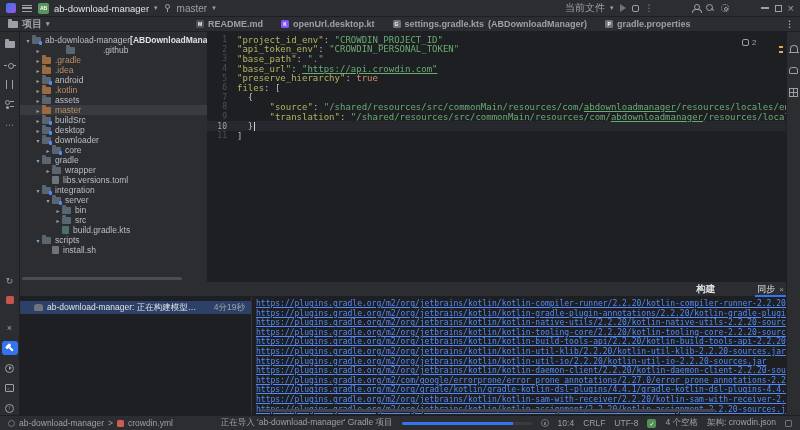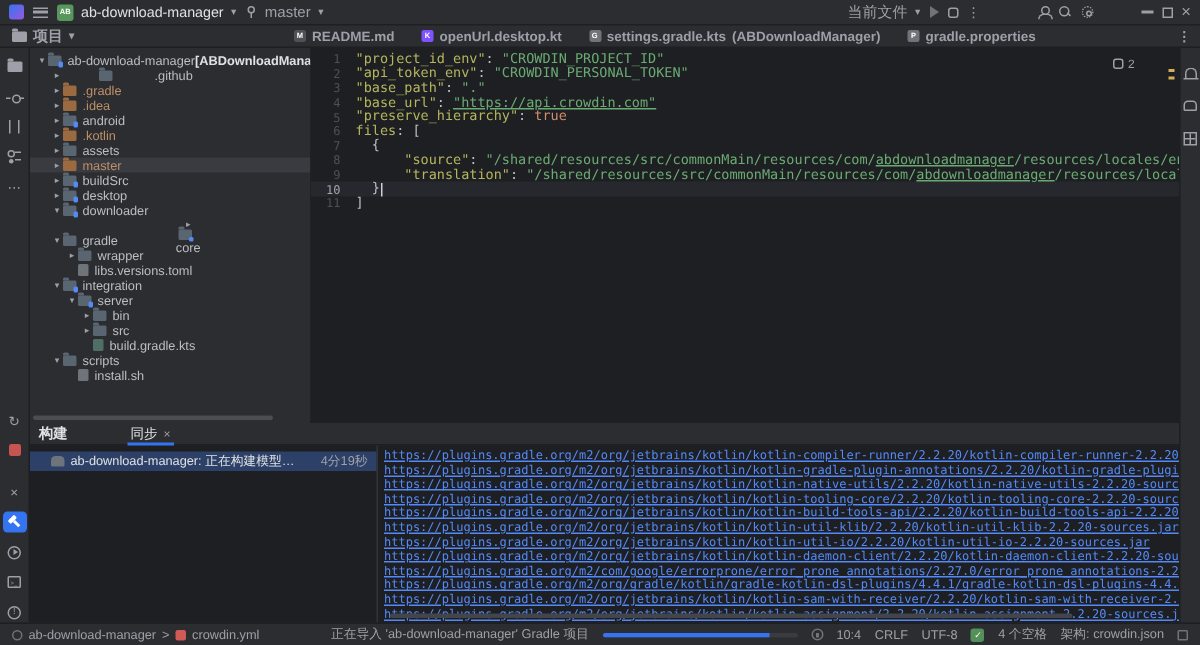--- a/index.html
+++ b/index.html
@@ -125,21 +125,21 @@
   .bell-sh { width:8px; height:7px; border:1px solid #9da0a8; border-bottom:none; border-radius:4px 4px 0 0; position:relative; }
   .bell-sh::after { content:""; position:absolute; left:-1.5px; bottom:-1.5px; width:10px; height:1.2px; background:#9da0a8; }
   .gradle-sh { width:9px; height:7px; border:1px solid #9da0a8; border-radius:3px 3px 1px 1px; }
   .grid-sh { width:9px; height:9px; border:1px solid #9da0a8; position:relative; }
   .grid-sh::before { content:""; position:absolute; left:3.2px; top:0; width:1px; height:7px; background:#9da0a8; }
   .grid-sh::after { content:""; position:absolute; left:0; top:3.2px; width:7px; height:1px; background:#9da0a8; }
 
   
   #buildpanel { left:20px; top:282px; width:766px; height:133px; background:#1e1f22; }
   #build-head { height:15px; background:#2b2d30; border-bottom:1px solid #1e1f22;
-    display:flex; align-items:center; gap:12px; padding-left:6px; }
+    display:flex; align-items:center; gap:12px; padding-left:6px;justify-content:flex-end; }
   #build-title { font-weight:bold; color:#dfe1e5; font-size:9.5px; }
   .btab { position:relative; height:15px; display:flex; align-items:center; gap:4px; color:#dfe1e5; font-size:9px; padding:0 2px;margin-left:28px; }
   .btab::after { content:""; position:absolute; left:0; bottom:0; width:100%; height:2px; background:#3574f0; }
   .btab .x { color:#9da0a8; font-size:8px; }
   #build-body { display:flex; height:118px; }
   #build-tree { width:232px; border-right:1px solid #313438; position:relative; }
   .buildrow { margin-top:4px; height:13px; display:flex; align-items:center; gap:4px;
     background:#2d4067; padding:0 6px 0 14px; font-size:8.5px; color:#dfe1e5; }
   .buildrow .dur { margin-left:auto; color:#9da0a8; }
   .gradle-mini { width:9px; height:7px; background:#6f737a; border-radius:3px 3px 1px 1px; flex:0 0 auto; }
@@ -314,21 +314,21 @@
       <div class="trow" style="padding-left: 14px;">
         <span class="tchev">▸</span>
         <span class="ticon module"></span>
         <span>desktop</span>
       </div>
       <div class="trow" style="padding-left: 14px;">
         <span class="tchev">▾</span>
         <span class="ticon module"></span>
         <span>downloader</span>
       </div>
-      <div class="trow" style="padding-left: 24px; flex-direction: column;">
+      <div class="trow" style="padding-left: 24px;">
         <span class="tchev">▸</span>
         <span class="ticon module"></span>
         <span>core</span>
       </div>
       <div class="trow" style="padding-left: 14px;">
         <span class="tchev">▾</span>
         <span class="ticon folder"></span>
         <span>gradle</span>
       </div>
       <div class="trow" style="padding-left: 24px;">

